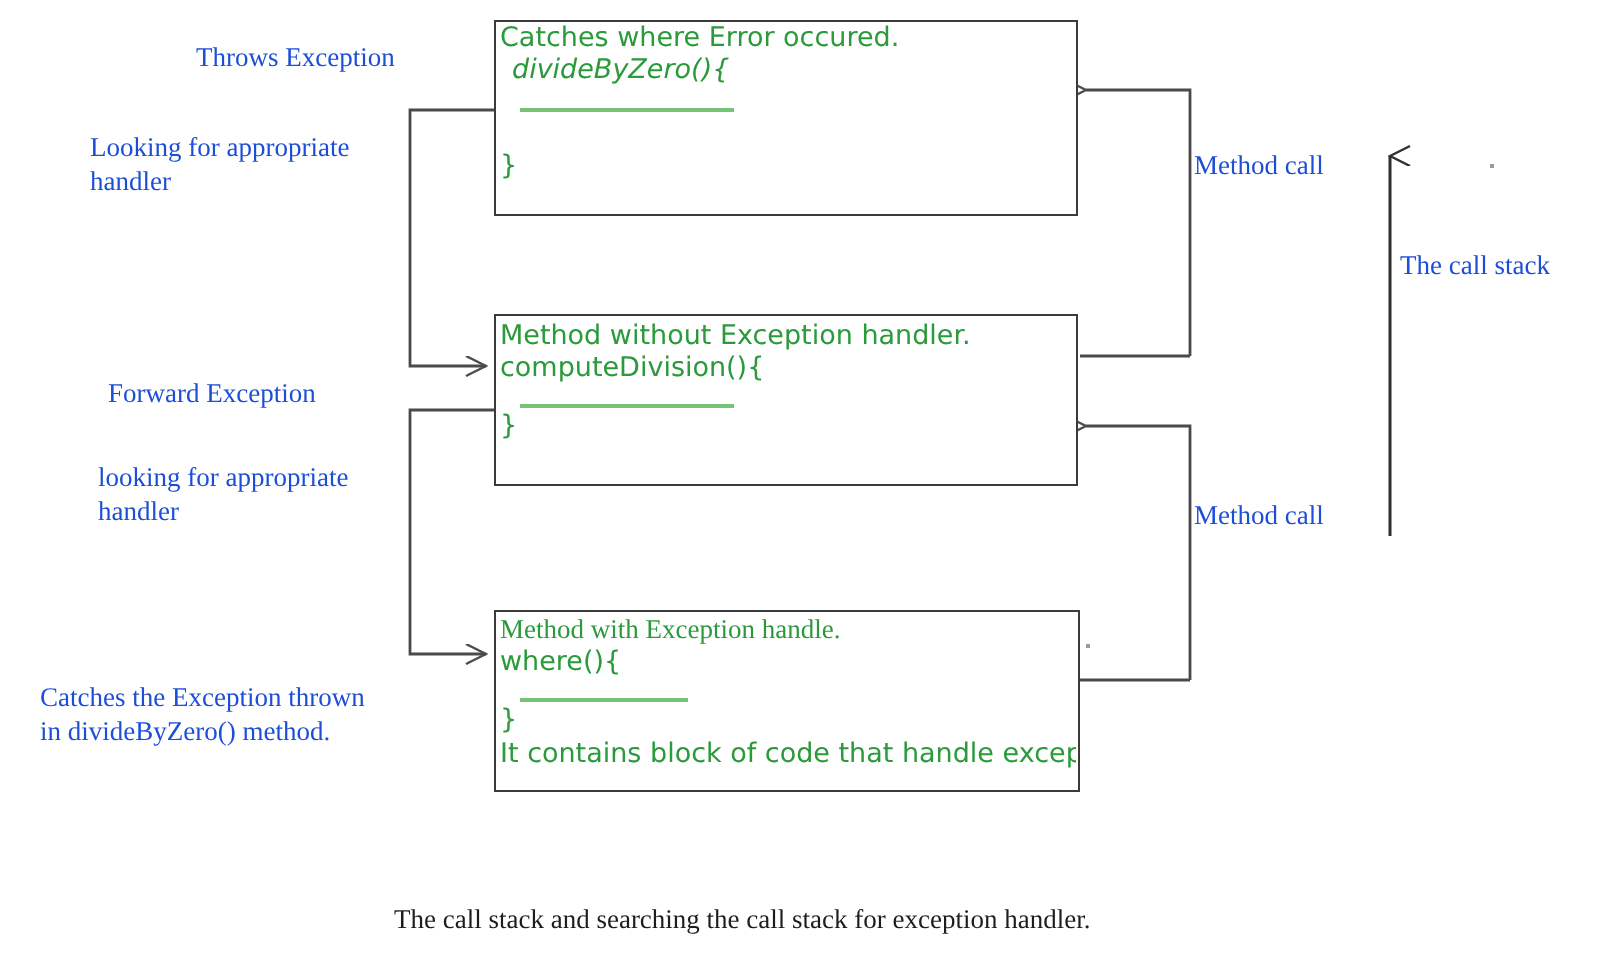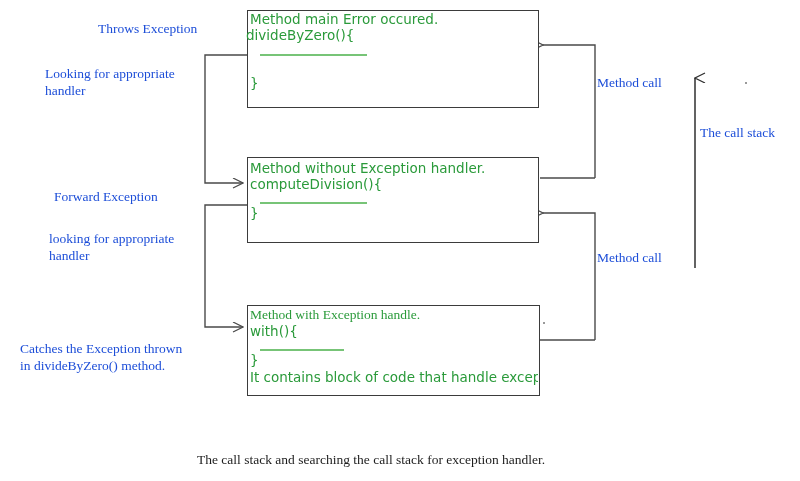--- a/index.html
+++ b/index.html
@@ -107,36 +107,36 @@
     <g>
       <path d="M 695,268 L 695,78" fill="none" stroke="#2f2f2f" stroke-width="1.5" marker-end="url(#arrow-up)"></path>
     </g>
   </svg>
 
   <div class="dot-artifact" style="left:745px; top:82px;"></div>
   <div class="dot-artifact" style="left:543px; top:322px;"></div>
 
   <div class="method-box" style="left:247px; top:10px; width:292px; height:98px;">
   </div>
-  <div class="code-text" style="left:250px; top:11px;">Method main Error occured.</div>
-  <div class="code-text" style="left:246px; top:27px;">divideByZero(){</div>
+  <div class="code-text" style="left:250px; top:11px;">Catches where Error occured.</div>
+  <div class="code-text" style="left:256px; top:27px;font-style:italic;">divideByZero(){</div>
   <div class="code-rule" style="left:260px; top:54px; width:107px;"></div>
   <div class="code-text" style="left:250px; top:75px;">}</div>
 
   <div class="method-box" style="left:247px; top:157px; width:292px; height:86px;">
   </div>
   <div class="code-text" style="left:250px; top:160px;">Method without Exception handler.</div>
   <div class="code-text" style="left:250px; top:176px;">computeDivision(){</div>
   <div class="code-rule" style="left:260px; top:202px; width:107px;"></div>
   <div class="code-text" style="left:250px; top:205px;">}</div>
 
   <div class="method-box" style="left:247px; top:305px; width:293px; height:91px;">
   </div>
   <div class="code-text" style="left:250px; top:307px;font-family:Liberation Serif, serif;">Method with Exception handle.</div>
-  <div class="code-text" style="left:250px; top:323px;">with(){</div>
+  <div class="code-text" style="left:250px; top:323px;">where(){</div>
   <div class="code-rule" style="left:260px; top:349px; width:84px;"></div>
   <div class="code-text" style="left:250px; top:352px;">}</div>
   <div class="code-text" style="left:250px; top:369px; width:288px; overflow:hidden;">It contains block of code that handle except</div>
 
   <div class="label" style="left:98px; top:20px;">Throws Exception</div>
   <div class="label" style="left:45px; top:65px;">Looking for appropriate
 handler</div>
   <div class="label" style="left:54px; top:188px;text-align:center;">Forward Exception</div>
   <div class="label" style="left:49px; top:230px;">looking for appropriate
 handler</div>

